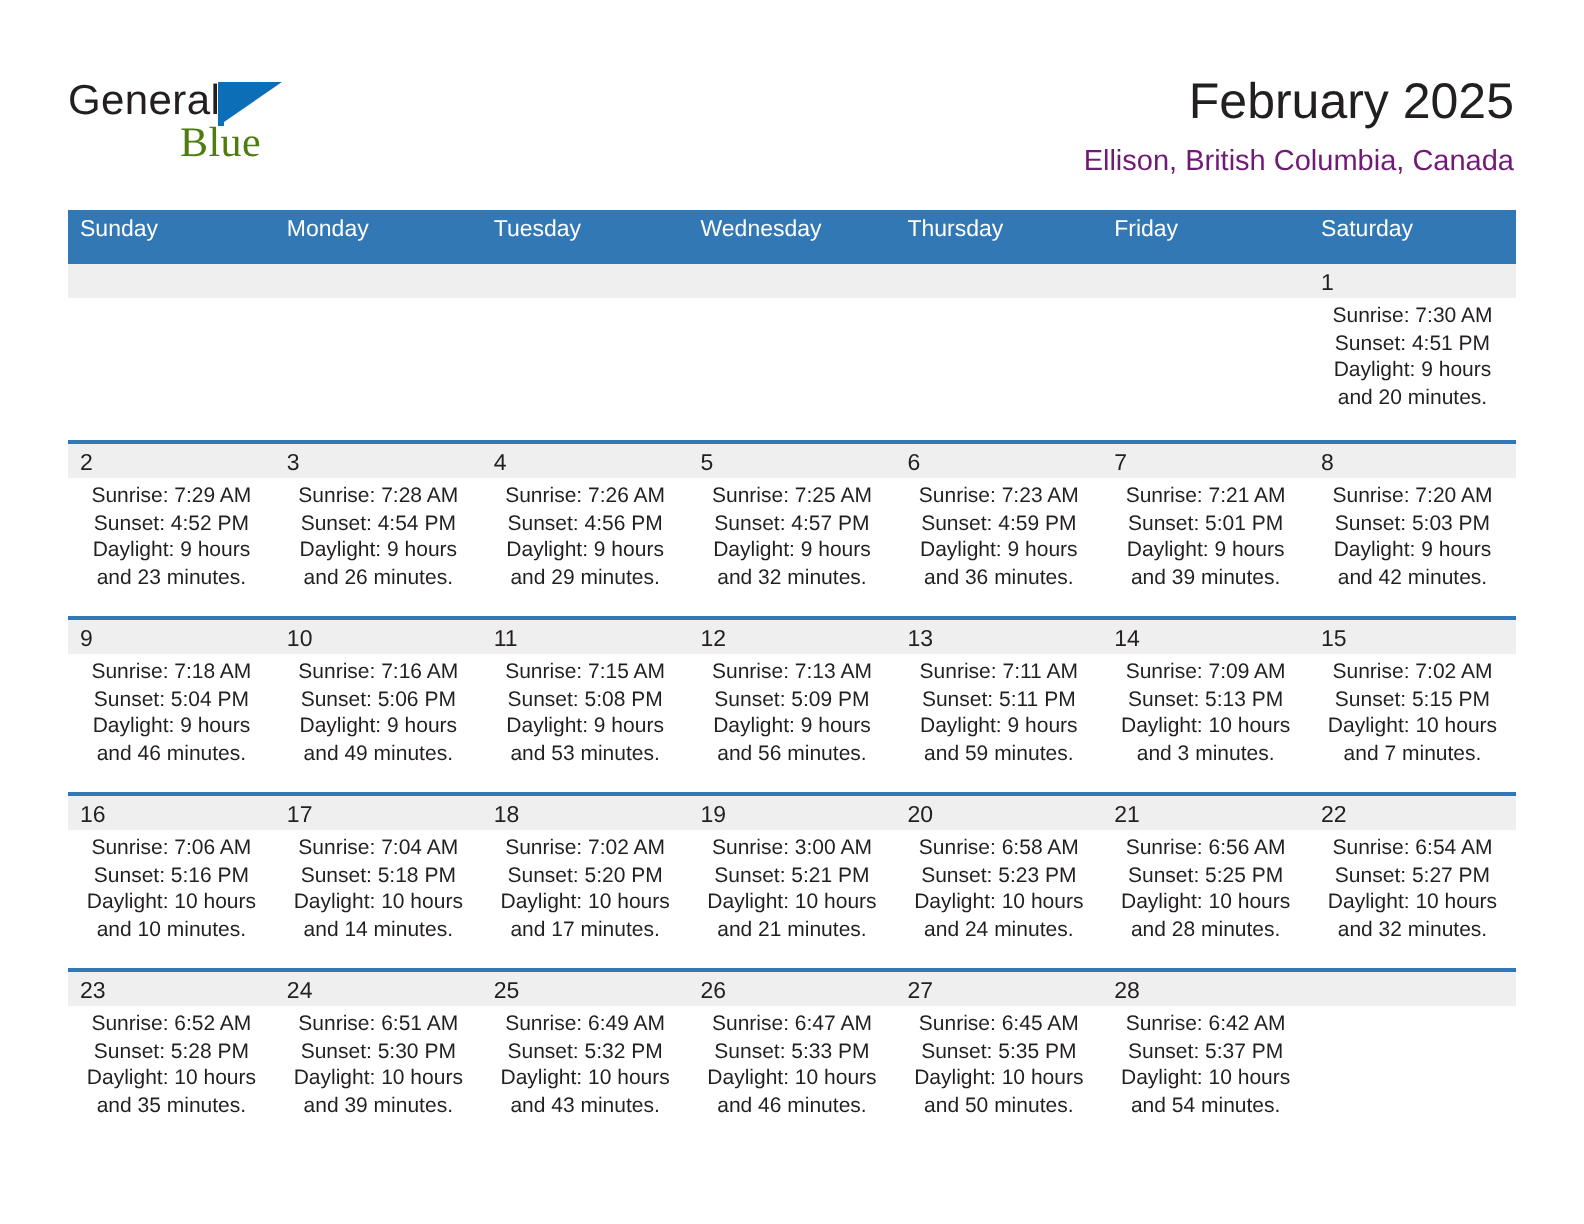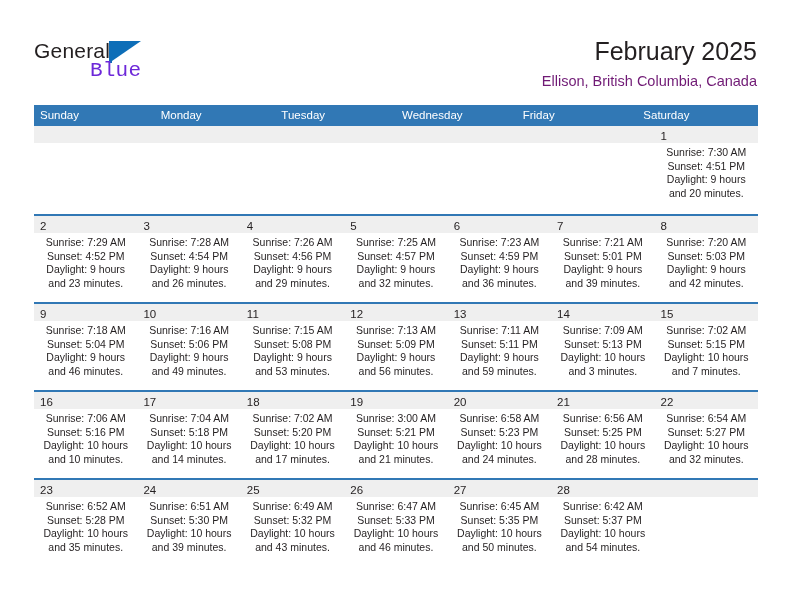--- a/index.html
+++ b/index.html
@@ -46,22 +46,22 @@
     letter-spacing: 0.2px;
     color: #231f20;
     font-family: "Liberation Sans", sans-serif;
   }
   .brand-blue {
     position: absolute;
     left: 56px;
     top: 20px;
     font-size: 21px;
     letter-spacing: 0.2px;
-    color: #6d28d9;
-    font-family: Liberation Mono, monospace;
+    color: #4d7c0f;
+    font-family: Liberation Serif, serif;
   }
   .brand-mark {
     position: absolute;
     left: 75px;
     top: 2px;
     width: 34px;
     height: 22px;
   }
   .brand-mark .bar {
     position: absolute;
@@ -105,21 +105,21 @@
   .calendar {
     position: absolute;
     left: 34px;
     top: 105px;
     width: 724px;
   }
 
   .weekday-row {
     display: flex;
     background: #3178b5;
-    height: 21px;
+    height: 27px;
   }
   .weekday {
     flex: 1 1 0;
     color: #ffffff;
     font-size: 11.5px;
     line-height: 21px;
     padding-left: 6px;
     box-sizing: border-box;
     white-space: nowrap;
     overflow: hidden;
@@ -188,20 +188,21 @@
     </div>
 
   </div>
 
   <div class="calendar">
     <div class="weekday-row" id="weekday-row">
         <div class="weekday">Sunday</div>
         <div class="weekday">Monday</div>
         <div class="weekday">Tuesday</div>
         <div class="weekday">Wednesday</div>
+        <div class="weekday">Thursday</div>
         <div class="weekday">Friday</div>
         <div class="weekday">Saturday</div>
       </div>
     <div id="weeks-container">
         <div class="week-row">
           <div class="day-cell empty">
             <div class="day-band"><span class="day-num"></span></div>
             <div class="day-body"></div>
           </div>
           <div class="day-cell empty">

